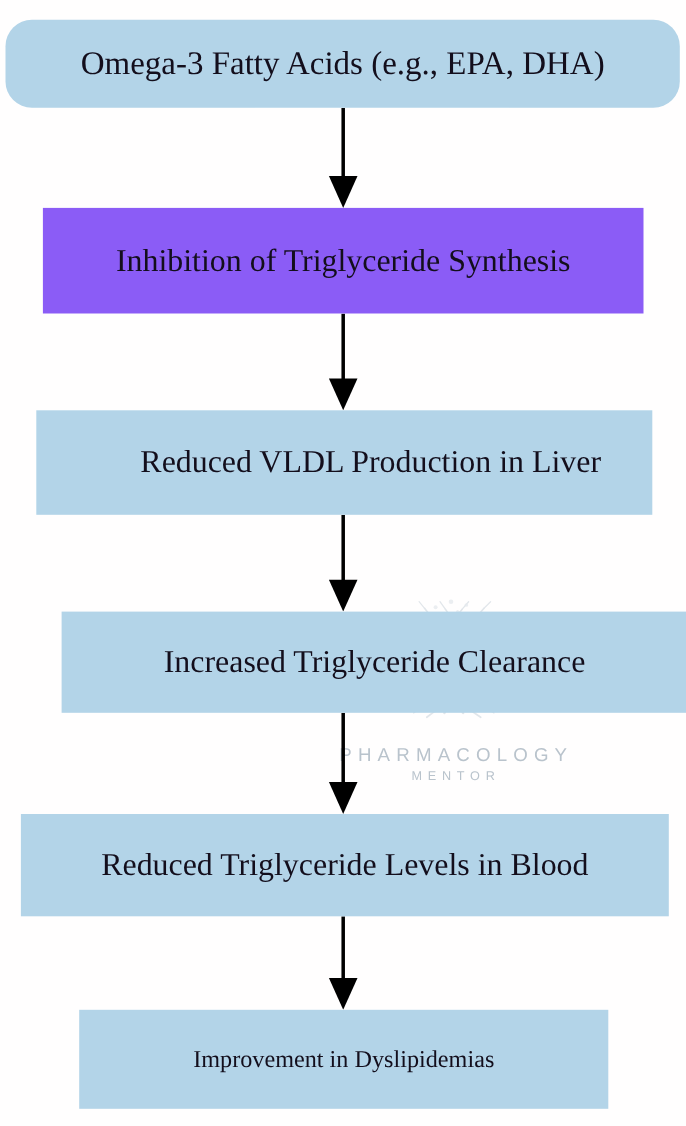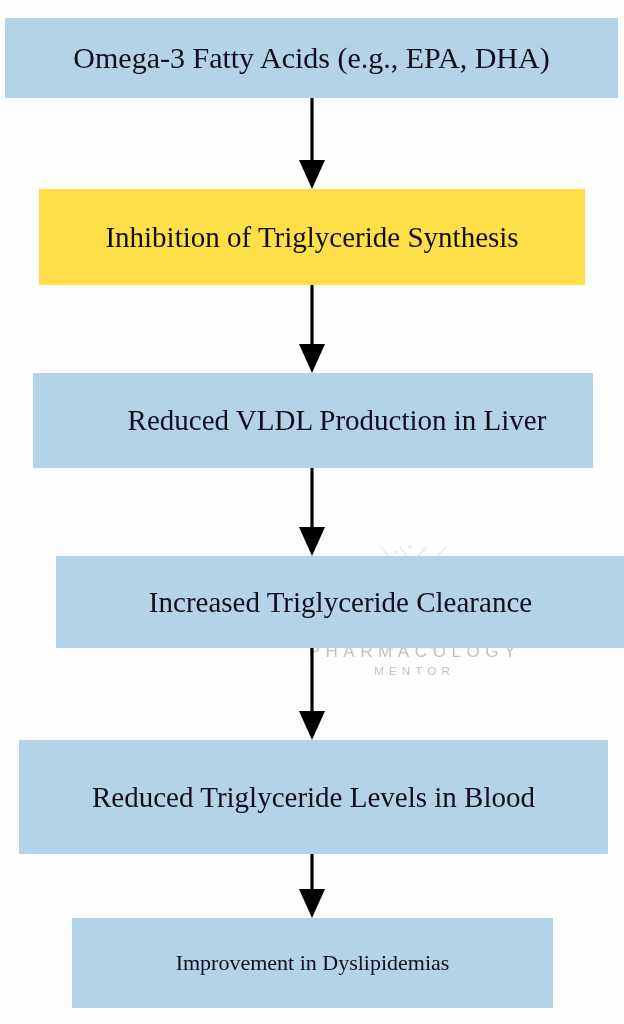--- a/index.html
+++ b/index.html
@@ -41,20 +41,21 @@
     opacity: 0.30;
   }
   .watermark-line1,
   .watermark-line2 {
     position: absolute;
     width: 224px;
     text-align: center;
     font-family: "Liberation Sans", "DejaVu Sans", sans-serif;
     color: #b9c3cc;
     font-weight: 400;
+    margin-top: 35px;
   }
   .watermark-line1 {
     top: 106px;
     font-size: 17px;
     letter-spacing: 5.6px;
     text-indent: 5.6px;
   }
   .watermark-line2 {
     top: 129px;
     font-size: 11.5px;
@@ -167,37 +168,37 @@
     </svg>
   </div>
 
   <div class="arrow" style="left: 298px; top: 833px;">
     <svg width="28" height="85" viewBox="0 0 28 85" xmlns="http://www.w3.org/2000/svg">
       <line x1="14" y1="0" x2="14" y2="60" stroke="#000000" stroke-width="3.2"></line>
       <polygon points="1,56 27,56 14,85" fill="#000000"></polygon>
     </svg>
   </div>
 
-  <div class="node" style="left: 5px; top: 18px; width: 613px; height: 80px; background: rgb(179, 212, 232);">
+  <div class="node" style="left: 5px; top: 18px; width: 613px; height: 80px; background: rgb(179, 212, 232); border-radius: 24px;">
     <span class="node-label" style="font-size: 30px; color: rgb(19, 14, 28);">Omega-3 Fatty Acids (e.g., EPA, DHA)</span>
   </div>
 
-  <div class="node" style="left: 39px; top: 189px; width: 546px; height: 96px; background: #fde047;">
+  <div class="node" style="left: 39px; top: 189px; width: 546px; height: 96px; background: #8b5cf6;">
     <span class="node-label" style="font-size: 29px; color: rgb(19, 14, 28);">Inhibition of Triglyceride Synthesis</span>
   </div>
 
   <div class="node" style="left: 33px; top: 373px; width: 560px; height: 95px; background: rgb(179, 212, 232);">
     <span class="node-label" style="font-size: 29px; color: rgb(19, 14, 28); margin-left: 48px;">Reduced VLDL Production in Liver</span>
   </div>
 
   <div class="node" style="left: 56px; top: 556px; width: 569px; height: 92px; background: rgb(179, 212, 232);">
     <span class="node-label" style="font-size: 29px; color: rgb(19, 14, 28);">Increased Triglyceride Clearance</span>
   </div>
 
-  <div class="node" style="left: 19px; top: 740px; width: 589px; height: 114px; background: rgb(179, 212, 232);">
+  <div class="node" style="left: 19px; top: 740px; width: 589px; height: 93px; background: rgb(179, 212, 232);">
     <span class="node-label" style="font-size: 29px; color: rgb(19, 14, 28);">Reduced Triglyceride Levels in Blood</span>
   </div>
 
   <div class="node" style="left: 72px; top: 918px; width: 481px; height: 90px; background: rgb(179, 212, 232);">
     <span class="node-label" style="font-size: 22px; color: rgb(19, 14, 28);">Improvement in Dyslipidemias</span>
   </div>
 
 </div>
 
 </body></html>

